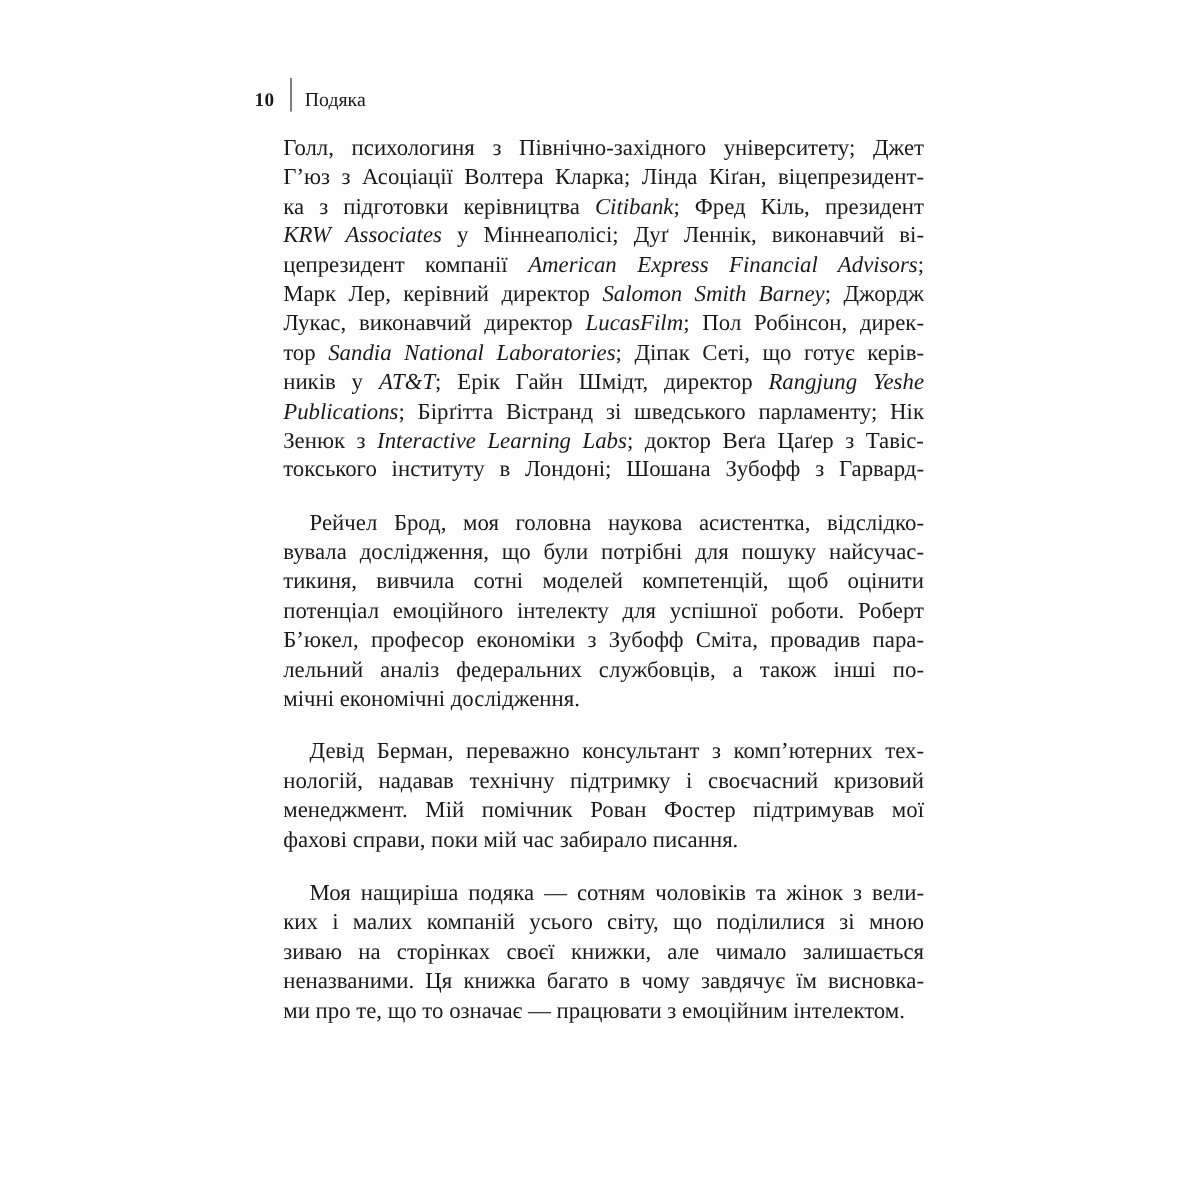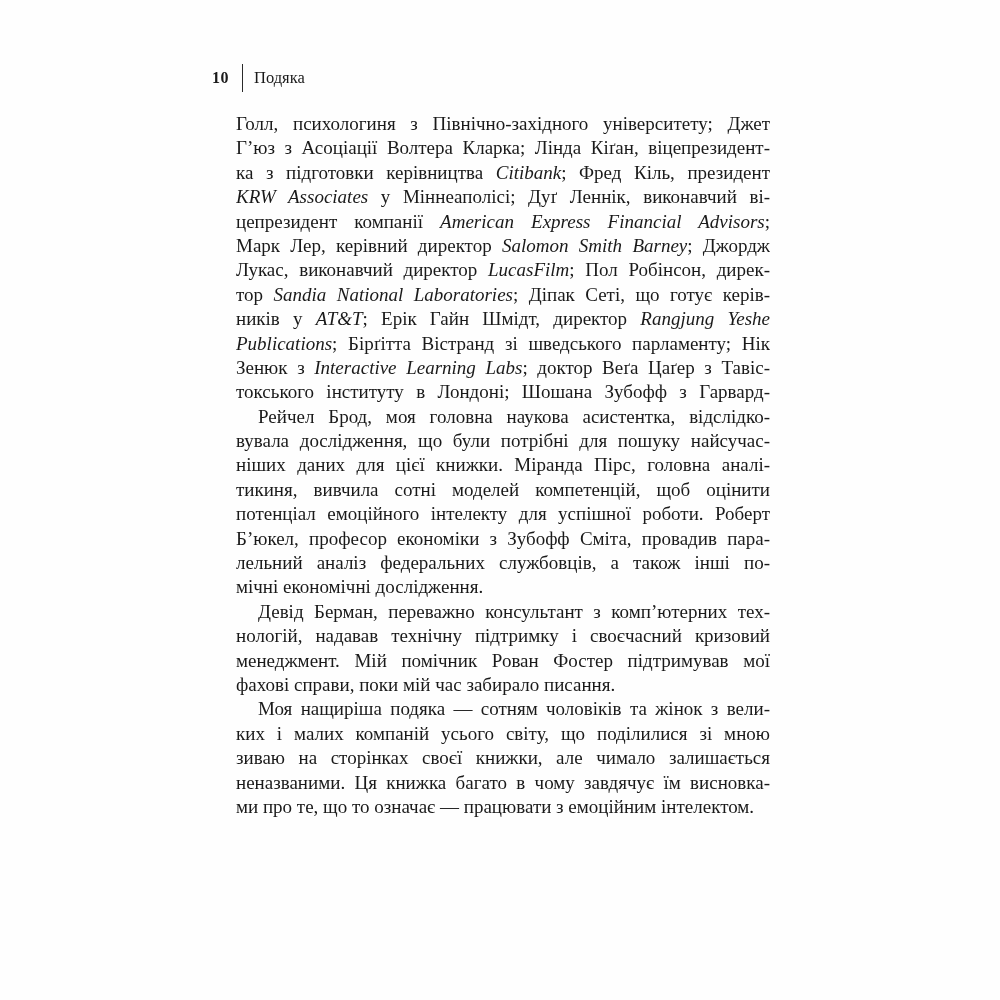--- a/index.html
+++ b/index.html
@@ -16,21 +16,21 @@
     color: #1a1a1a;
     overflow: hidden;
   }
   
   .page-header {
     position: absolute;
     left: 212px;
     top: 63px;
     height: 30px;
     display: flex;
-    align-items: center;
+    align-items: flex-end;
   }
   .page-number {
     font-size: 16px;
     font-weight: bold;
     letter-spacing: 0.5px;
   }
   .header-divider {
     display: inline-block;
     width: 1px;
     height: 28px;
@@ -57,20 +57,21 @@
     text-align: justify;
     text-align-last: justify;
     height: 24.4px;
     overflow: hidden;
   }
   .line.last-line {
     text-align-last: left;
   }
   .line.indented {
     text-indent: 22px;
+    margin-top: 20px;
   }
   .line i {
     font-style: italic;
   }
 </style>
 </head>
 <body>
 
 <div class="page">
   <header class="page-header">
@@ -89,21 +90,20 @@
         <div class="line"><span>Лукас, виконавчий директор </span><i>LucasFilm</i><span>; Пол Робінсон, дирек-</span></div>
         <div class="line"><span>тор </span><i>Sandia National Laboratories</i><span>; Діпак Сеті, що готує керів-</span></div>
         <div class="line"><span>ників у </span><i>AT&amp;T</i><span>; Ерік Гайн Шмідт, директор </span><i>Rangjung Yeshe</i></div>
         <div class="line"><i>Publications</i><span>; Бірґітта Вістранд зі шведського парламенту; Нік</span></div>
         <div class="line"><span>Зенюк з </span><i>Interactive Learning Labs</i><span>; доктор Веґа Цаґер з Тавіс-</span></div>
         <div class="line"><span>токського інституту в Лондоні; Шошана Зубофф з Гарвард-</span></div>
       </div>
       <div class="paragraph">
         <div class="line indented"><span>Рейчел Брод, моя головна наукова асистентка, відслідко-</span></div>
         <div class="line"><span>вувала дослідження, що були потрібні для пошуку найсучас-</span></div>
-        <div class="line"><span>ніших даних для цієї книжки. Міранда Пірс, головна аналі-</span></div>
         <div class="line"><span>тикиня, вивчила сотні моделей компетенцій, щоб оцінити</span></div>
         <div class="line"><span>потенціал емоційного інтелекту для успішної роботи. Роберт</span></div>
         <div class="line"><span>Б’юкел, професор економіки з Зубофф Сміта, провадив пара-</span></div>
         <div class="line"><span>лельний аналіз федеральних службовців, а також інші по-</span></div>
         <div class="line last-line"><span>мічні економічні дослідження.</span></div>
       </div>
       <div class="paragraph">
         <div class="line indented"><span>Девід Берман, переважно консультант з комп’ютерних тех-</span></div>
         <div class="line"><span>нологій, надавав технічну підтримку і своєчасний кризовий</span></div>
         <div class="line"><span>менеджмент. Мій помічник Рован Фостер підтримував мої</span></div>

